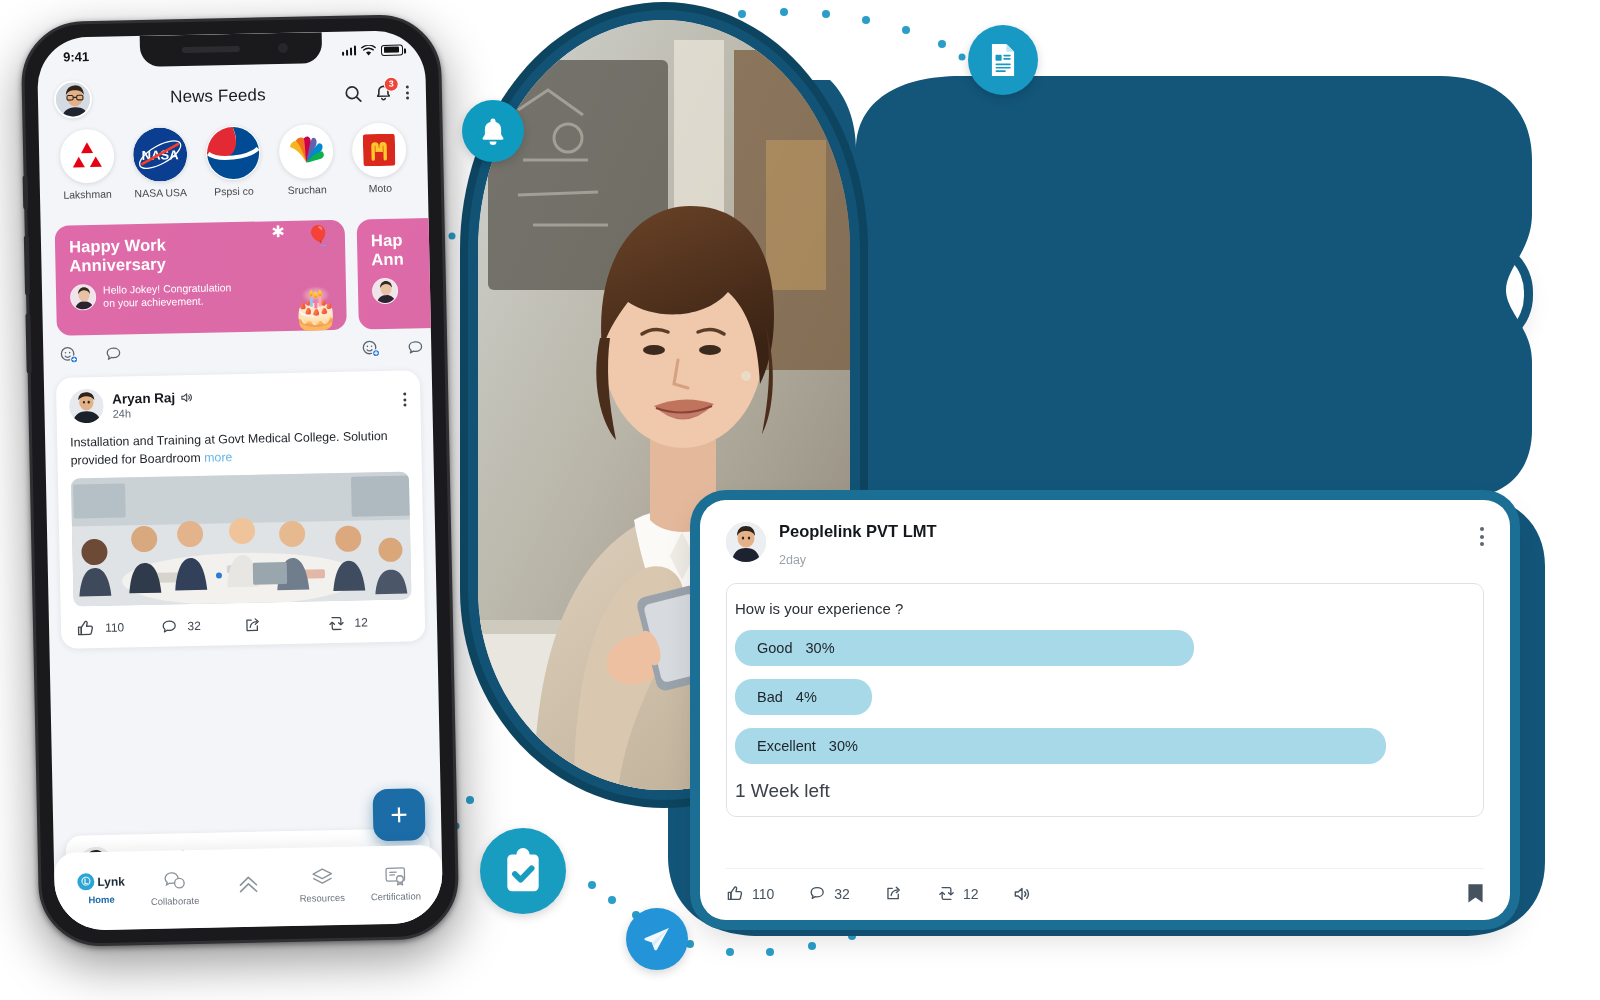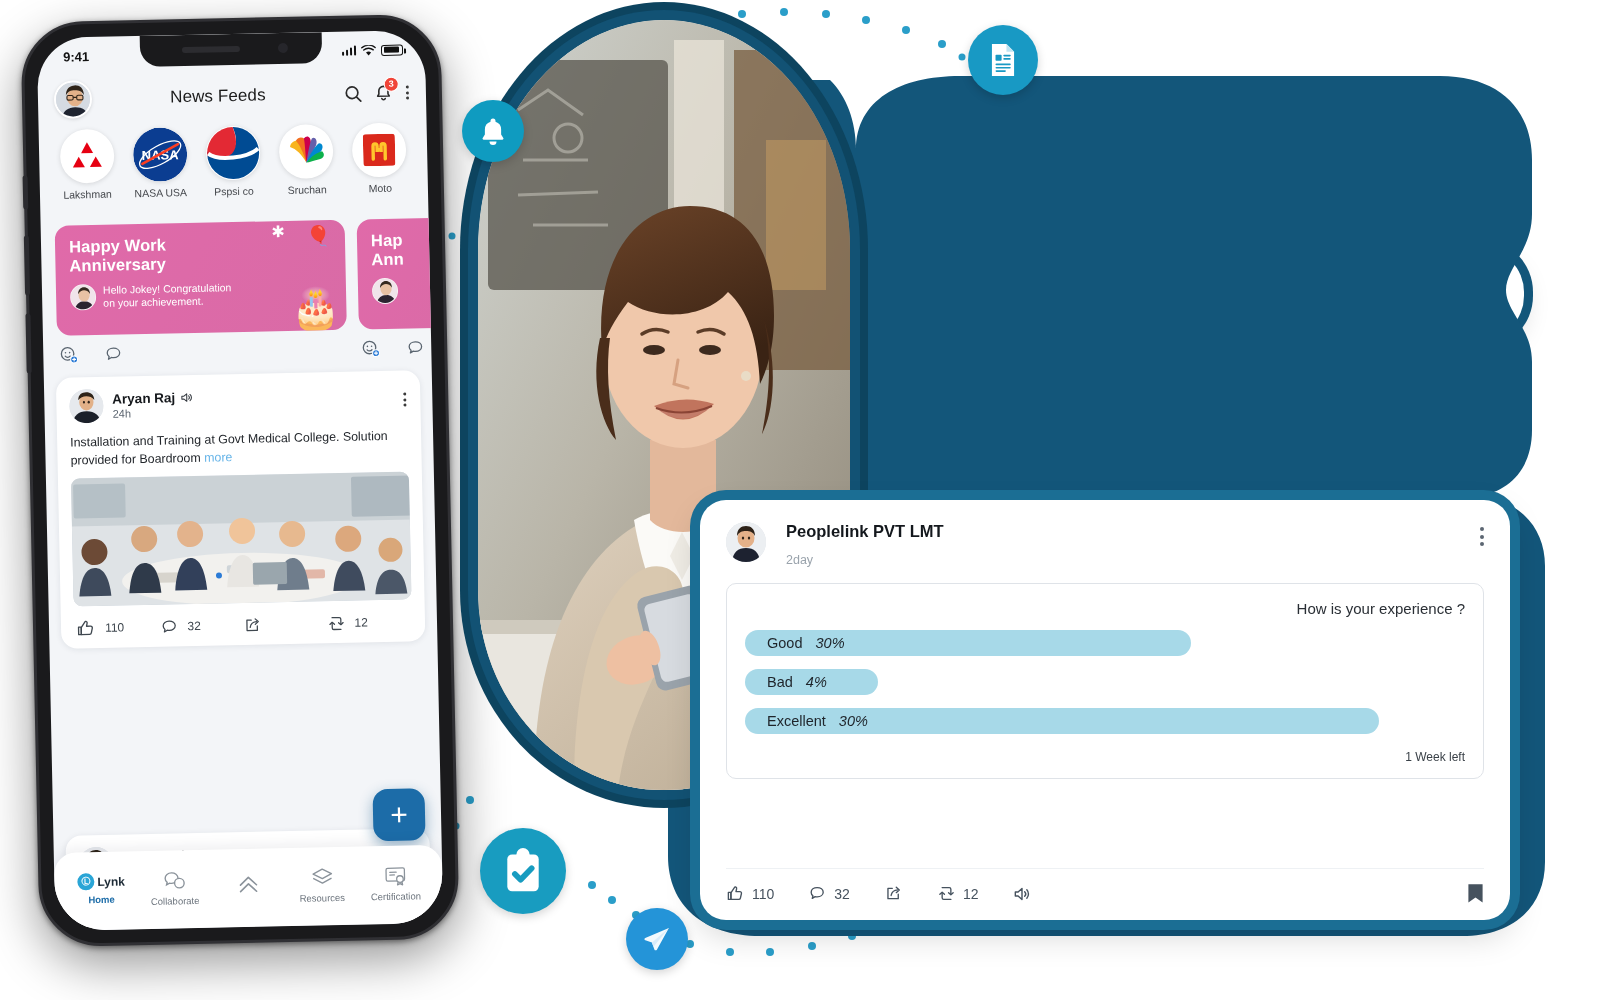--- a/index.html
+++ b/index.html
@@ -177,35 +177,35 @@
   #bubble2 { left:912px; top:248px; width:612px; height:92px; }
   #bubble3 { left:866px; top:364px; width:620px; height:108px; }
 
   
   .poll-card {
     position:absolute; left:700px; top:500px; width:810px; height:420px;
     background:#fff; border-radius:26px; z-index:22;
     box-shadow: 0 0 0 10px #1b6e94, 0 14px 34px rgba(0,0,0,.18);
     padding:22px 26px 14px;
   }
-  .poll-head { display:flex; align-items:flex-start; gap:20px; }
+  .poll-head { display:flex; align-items:flex-start; gap:13px; }
   .poll-av { width:40px; height:40px; border-radius:50%; overflow:hidden; background:#dfe3e8; flex:0 0 auto; }
   .poll-name { font-size:16.5px; font-weight:700; color:#14181d; }
   .poll-time { font-size:12.5px; color:#9aa3ac; margin-top:12px; }
   .poll-kebab { margin-left:auto; display:flex; flex-direction:column; gap:3.5px; padding-top:5px; }
   .poll-kebab i { width:4px; height:4px; border-radius:50%; background:#5c6672; display:block; }
-  .poll-box { margin-top:16px; border:1px solid #dfe3e8; border-radius:10px; padding:16px 18px 14px;text-align:right; }
+  .poll-box { margin-top:16px; border:1px solid #dfe3e8; border-radius:10px; padding:16px 8px 14px; }
   .poll-q { font-size:15px; color:#2a2f35; }
   .poll-bar {
-    height:26px; border-radius:17px; background:#a7d9e8; display:flex; align-items:center;
+    height:36px; border-radius:17px; background:#a7d9e8; display:flex; align-items:center;
     padding-left:22px; margin-top:13px; color:#1e242a; font-size:14.5px;
   }
   .poll-bar .opt { font-weight:400; }
-  .poll-bar .pct { margin-left:13px;font-style:italic; }
-  .poll-left { margin-top:16px; font-size:12px; color:#3a4148; }
+  .poll-bar .pct { margin-left:13px; }
+  .poll-left { margin-top:16px; font-size:19px; color:#3a4148; }
   .poll-actions {
     position:absolute; left:26px; right:26px; bottom:16px; display:flex; align-items:center;
     gap:34px; border-top:1px solid #eef1f4; padding-top:14px;
   }
   .pa { display:flex; align-items:center; gap:7px; color:#46525e; font-size:14px; }
   .pa-book { margin-left:auto; }
   svg { display:block; }
 </style>
 </head>
 <body>

